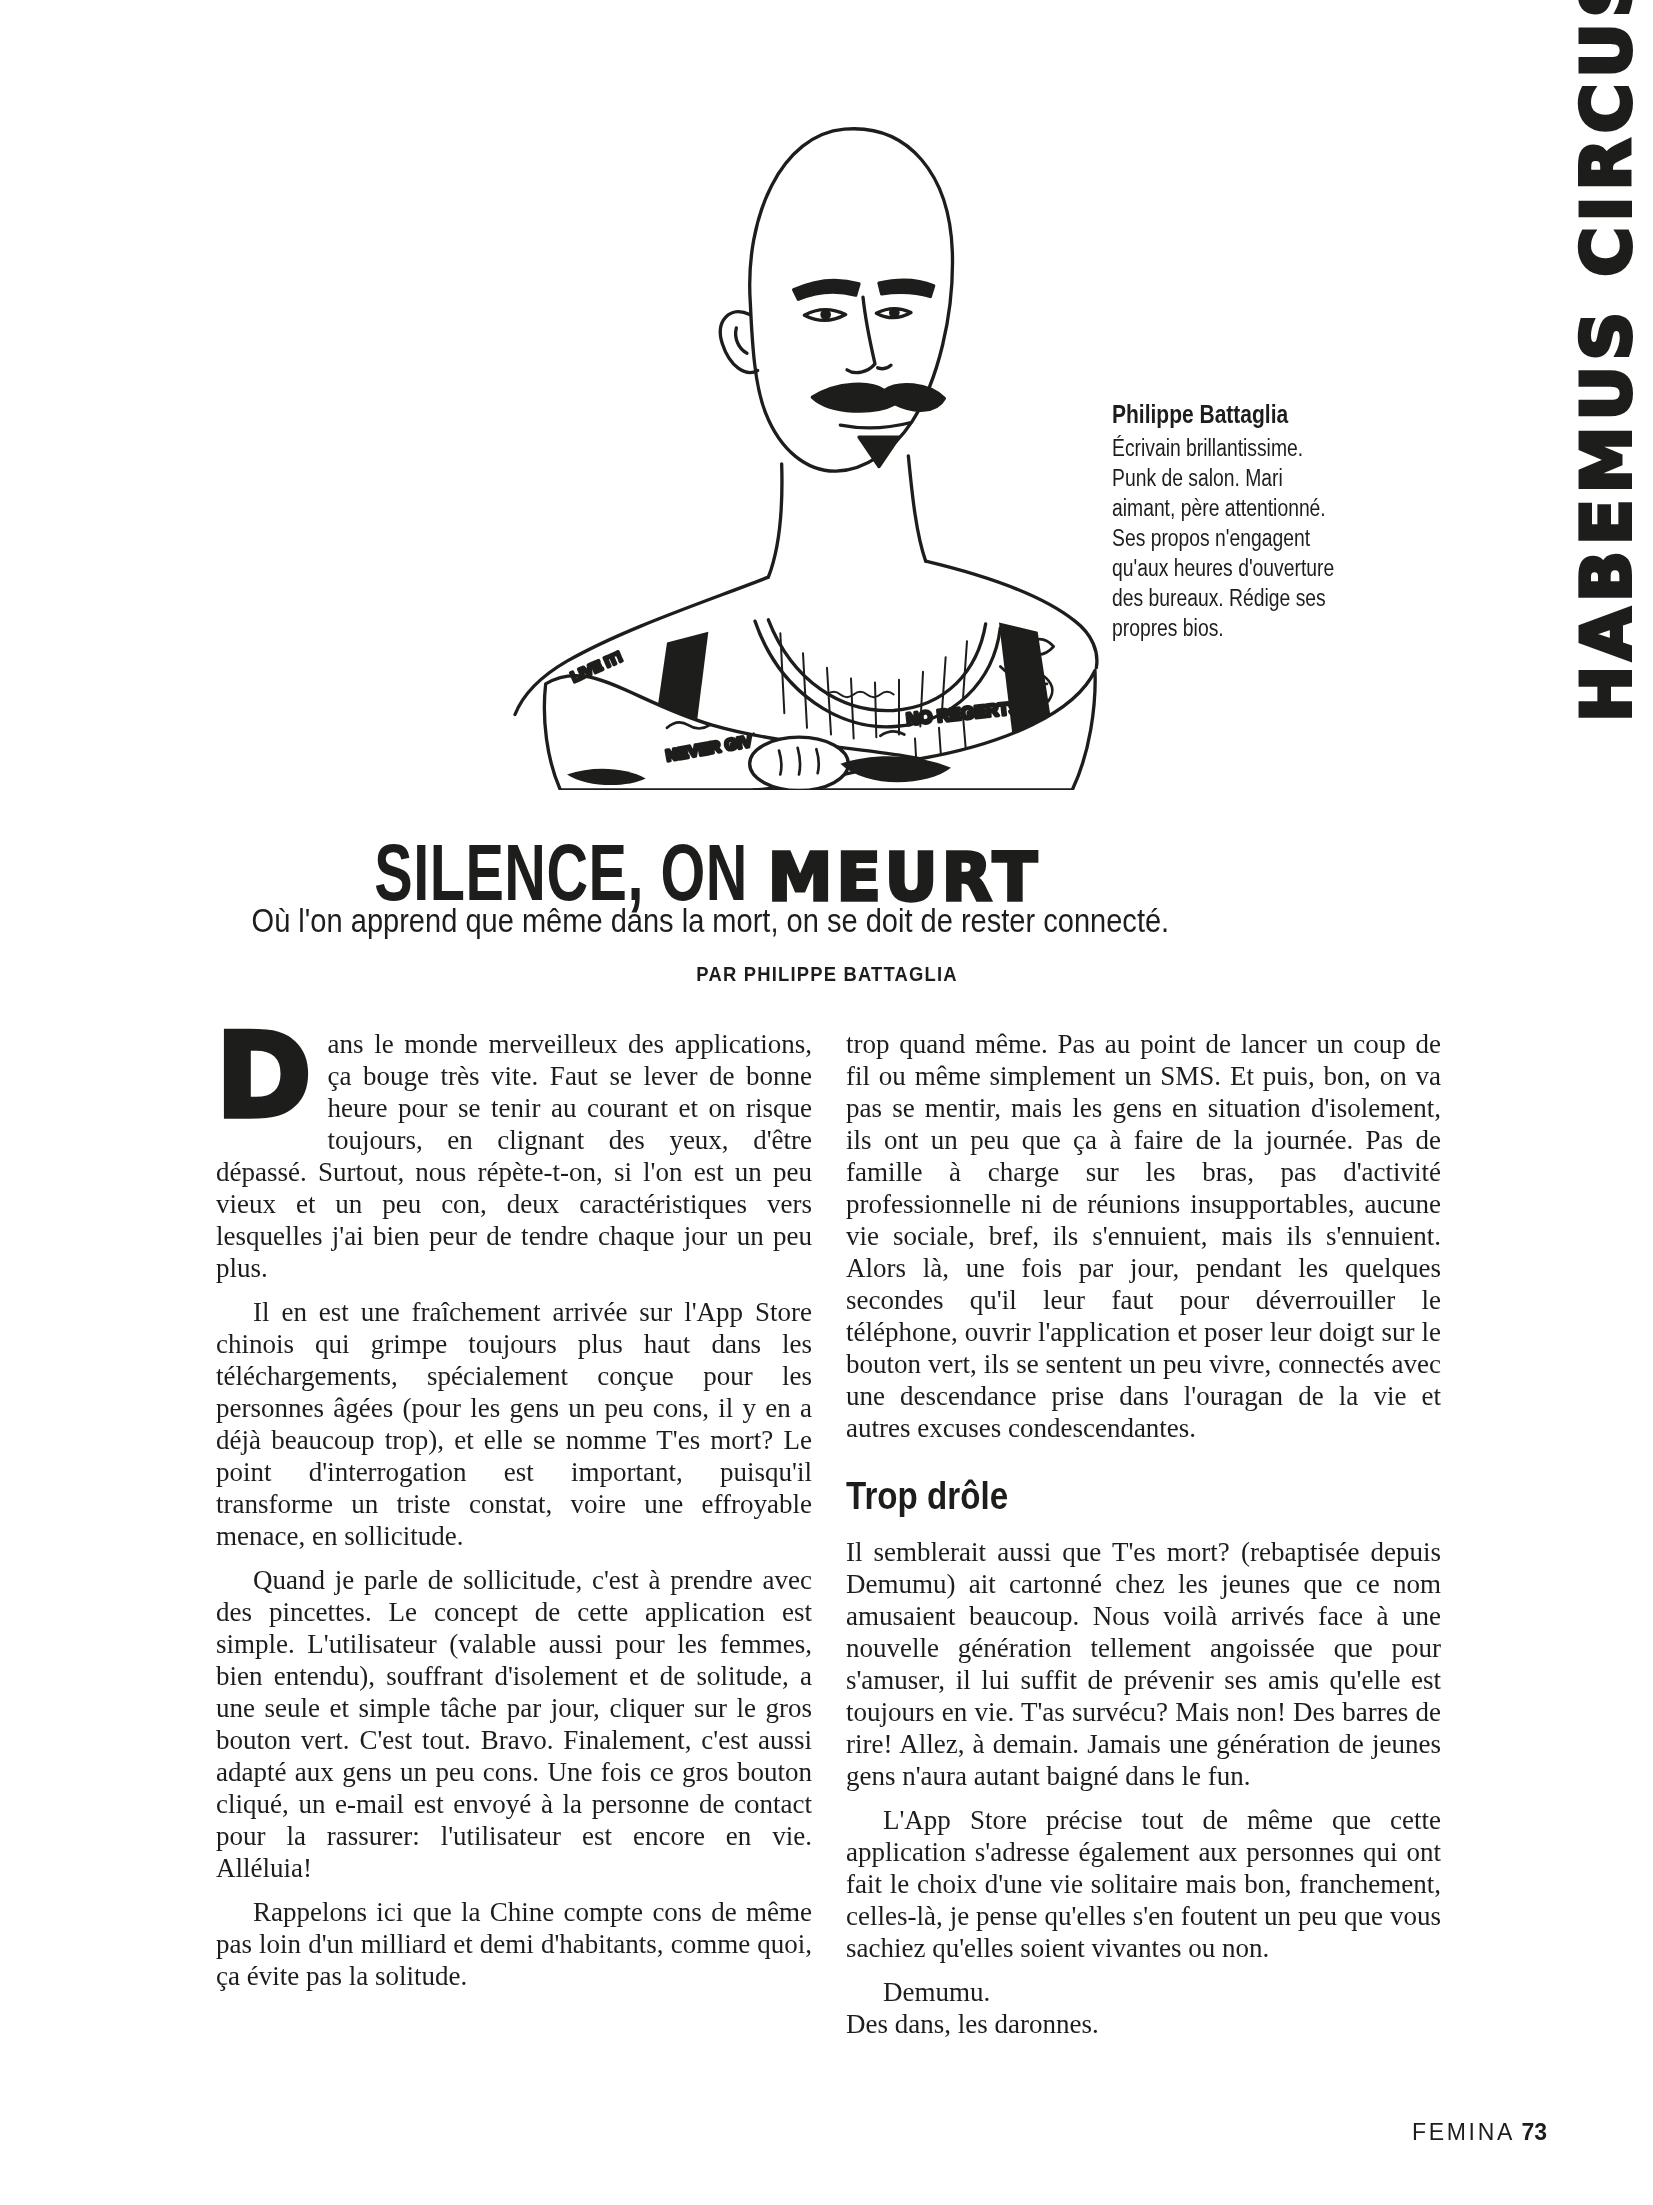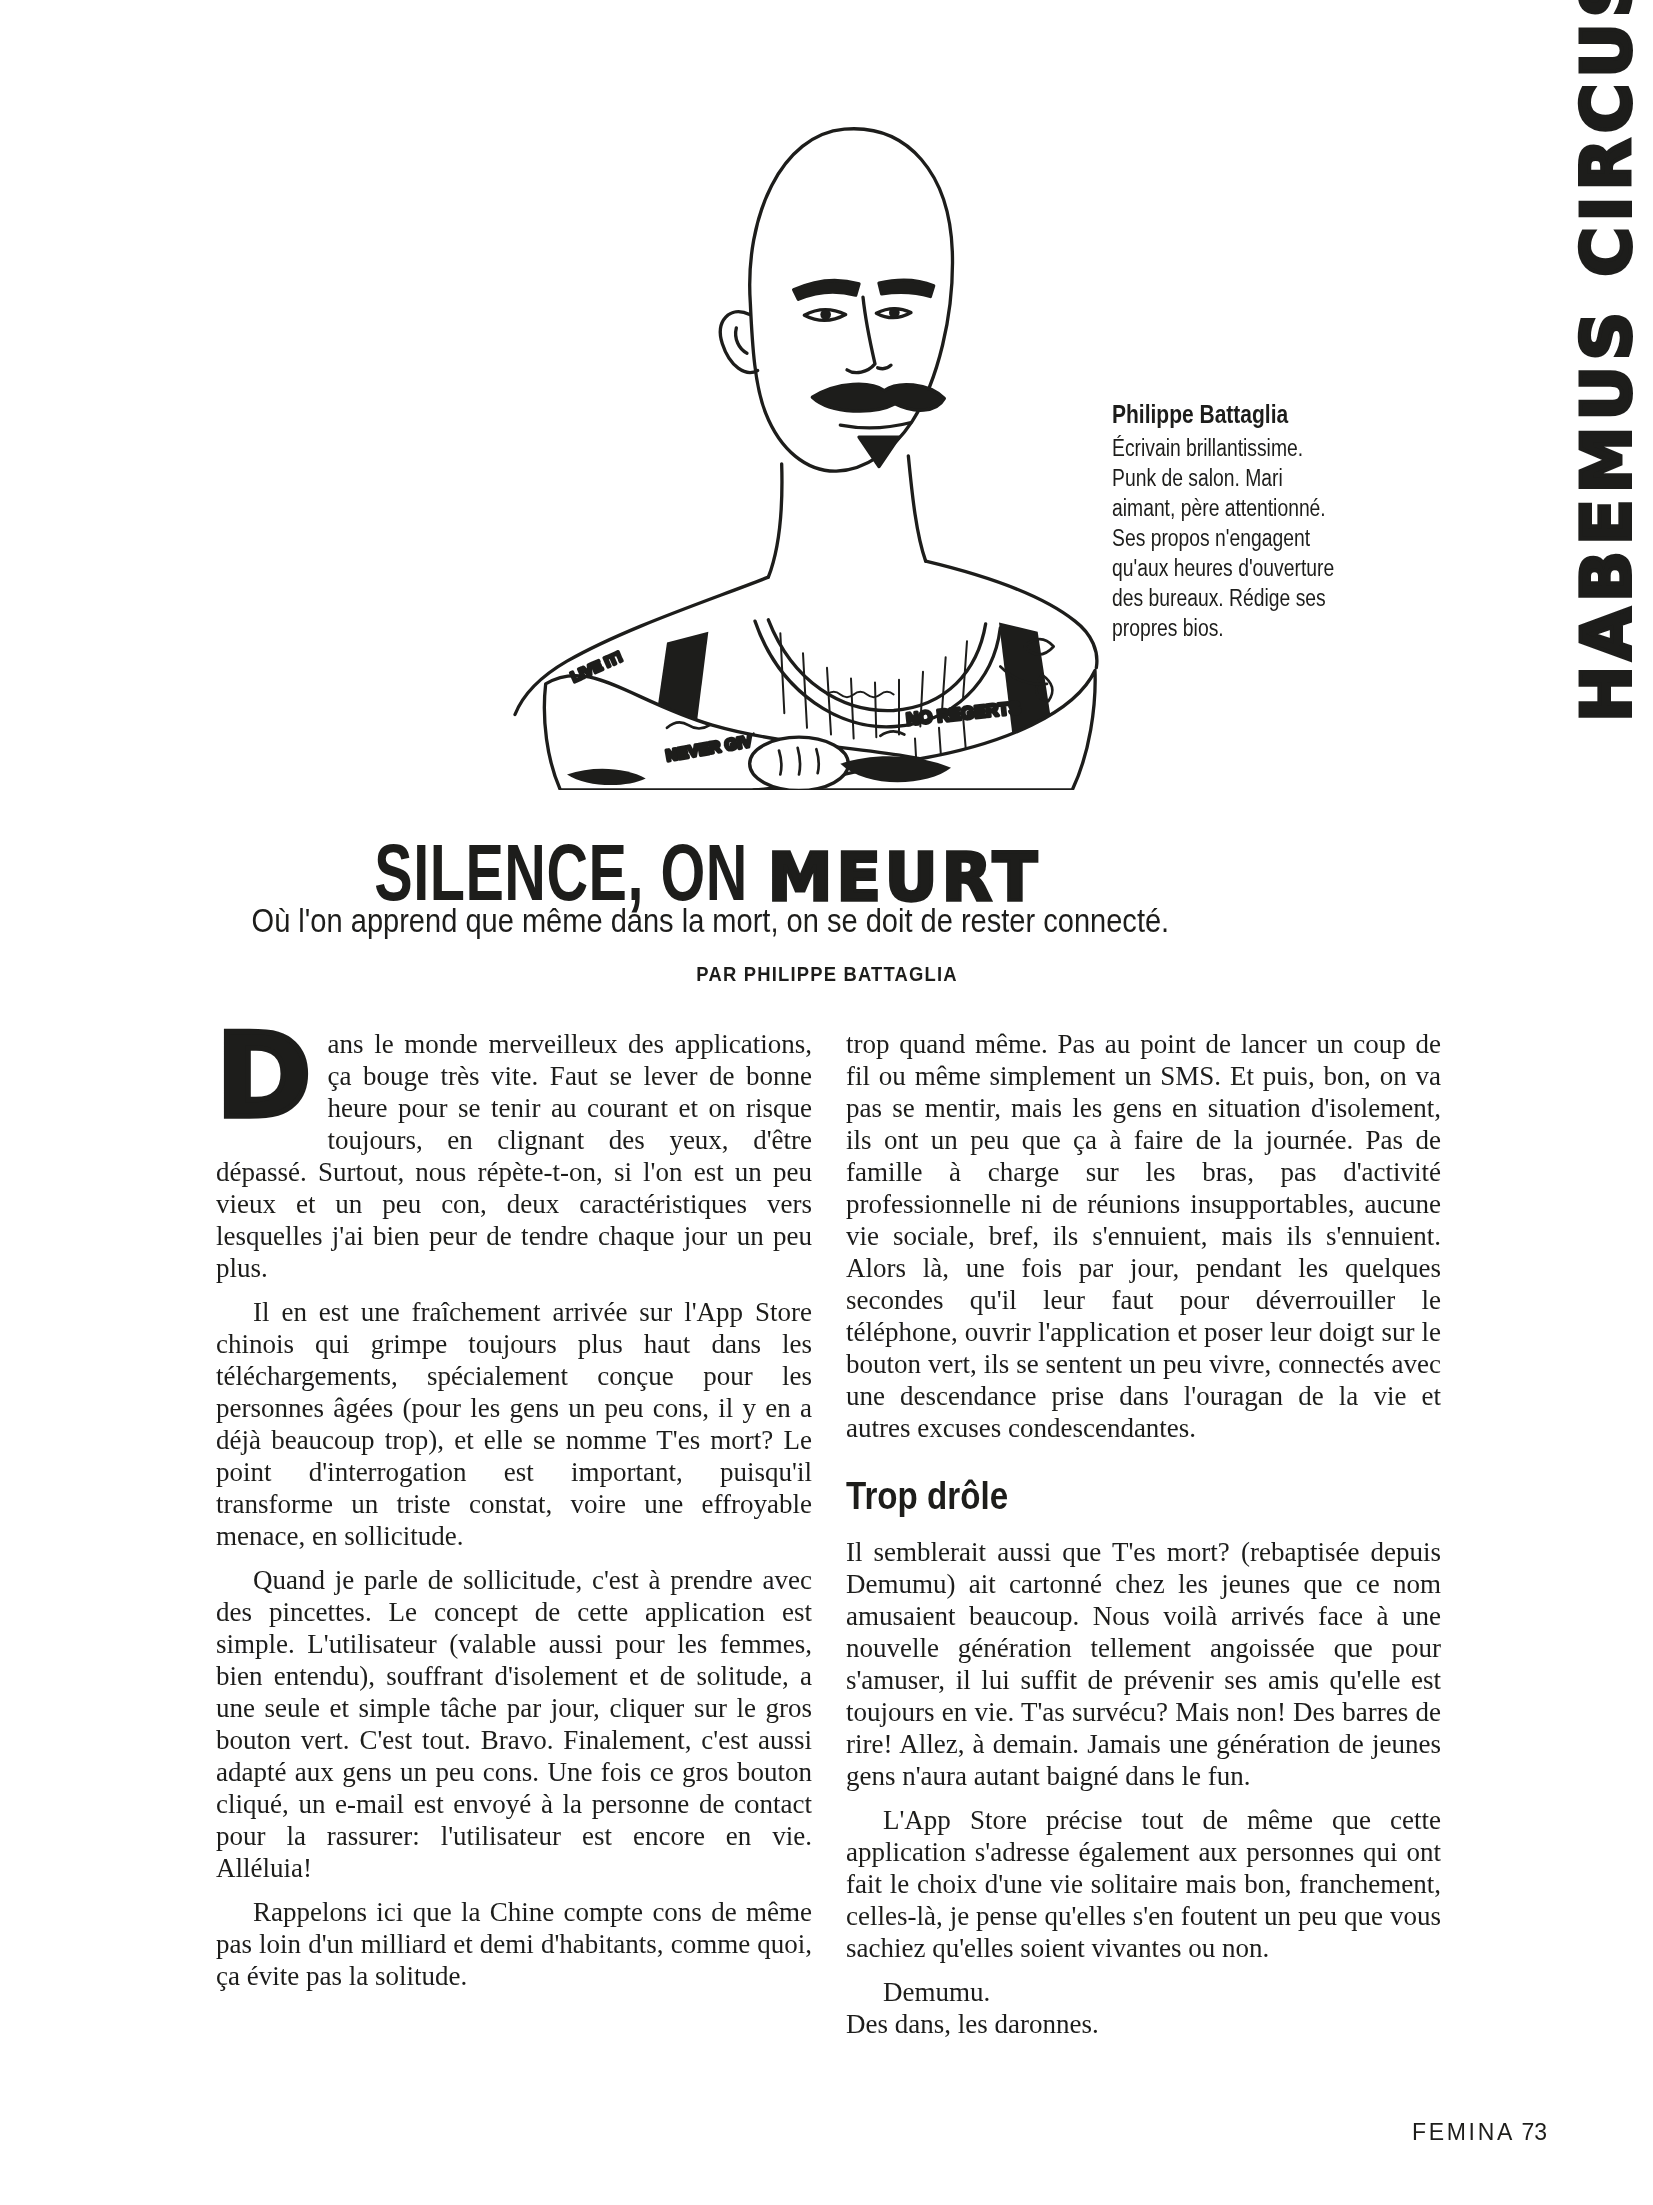--- a/index.html
+++ b/index.html
@@ -46,21 +46,21 @@
            font-size:115px;line-height:88px;height:93px;margin:4px 16px 0 0;
            -webkit-text-stroke:5.3px #1d1d1b;}
   h2.subhead{margin:32px 0 21.3px 0;font-size:39px;line-height:1;}
   h2.subhead span{display:inline-block;font-weight:bold;transform:scaleX(0.85);
                   transform-origin:left center;}
 
   
   .folio{position:absolute;left:1374px;top:2119px;width:173px;text-align:right;
          font-size:23px;white-space:nowrap;}
   .folio .mag{font-weight:normal;letter-spacing:2.7px;}
-  .folio .num{font-weight:normal;letter-spacing:0;}
+  .folio .num{font-weight:bold;letter-spacing:0;}
 
   svg text.tattoo{font-family:"Liberation Sans",sans-serif;font-weight:bold;
                   fill:#1d1d1b;}
 </style>
 </head>
 <body>
 
 <div class="page">
 
   <div class="illus">

